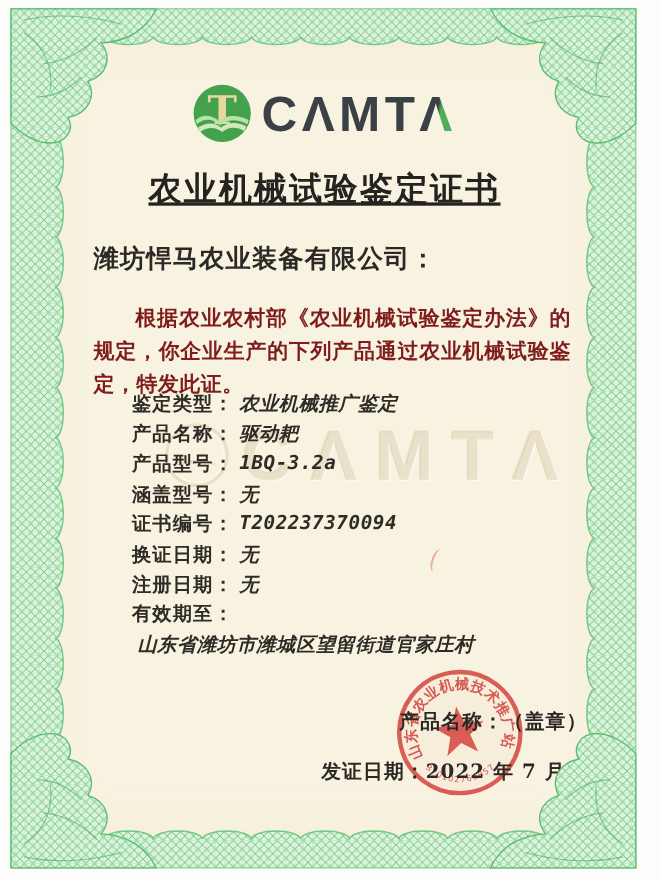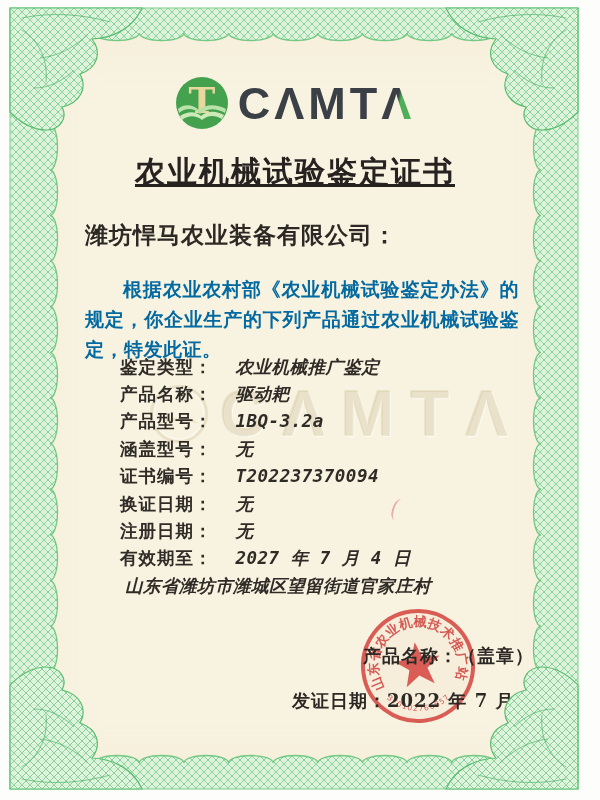--- a/index.html
+++ b/index.html
@@ -38,27 +38,27 @@
                 font-family:"DejaVu Serif","Liberation Serif",serif;
                 font-size:30px; font-weight:700; letter-spacing:2px; color:#262220;text-decoration:underline; }
 
   
   .addressee { position:absolute; left:85px; top:220px;
                font-family:Liberation Mono, monospace;
                font-size:23px; font-weight:700; letter-spacing:1px; color:#2c2824; }
   .body-par { position:absolute; left:85px; top:274px; width:434px;
               font-family:"DejaVu Serif","Liberation Serif",serif;
               font-size:19px; font-weight:700; line-height:30px; letter-spacing:.5px;
-              text-indent:2em; text-align:justify; color:#0369a1; }
+              text-indent:2em; text-align:justify; color:#7f1d1d; }
 
   
   .fields { position:absolute; left:120px; top:353px; }
   .field-row { height:27.4px; display:flex; align-items:center;
                font-family:"DejaVu Serif","Liberation Serif",serif;
-               font-size:17.5px; font-weight:700; color:#2f2b26; letter-spacing:1px;gap:18px; }
+               font-size:17.5px; font-weight:700; color:#2f2b26; letter-spacing:1px; }
   .field-row .value { margin-left:5px; letter-spacing:.5px;
                font-family:"DejaVu Sans Mono","Liberation Mono",monospace; font-weight:700;font-style:italic; }
 
   
   .issuer-line { position:absolute; left:363px; top:644px;
                  font-family:"DejaVu Serif","Liberation Serif",serif;
                  font-size:18px; font-weight:700; color:#2c2824; letter-spacing:1px; }
   .issue-date-line { position:absolute; left:292px; top:689px;
                  font-family:"DejaVu Serif","Liberation Serif",serif;
                  font-size:18px; font-weight:700; color:#2c2824; letter-spacing:1px; }
@@ -121,21 +121,20 @@
     <div class="field-row">
       <span class="label">换证日期：</span>
       <span class="value">无</span>
     </div>
     <div class="field-row">
       <span class="label">注册日期：</span>
       <span class="value">无</span>
     </div>
     <div class="field-row">
       <span class="label">有效期至：</span>
-      <span class="value">2027 年 7 月 4 日</span>
     </div>
     <div class="field-row">
       <span class="value">山东省潍坊市潍城区望留街道官家庄村</span>
     </div>
   </div>
 
   <div class="seal-smear"></div>
 
   <svg class="seal" viewBox="-72 -72 144 144">
     <g transform="rotate(-8)">

